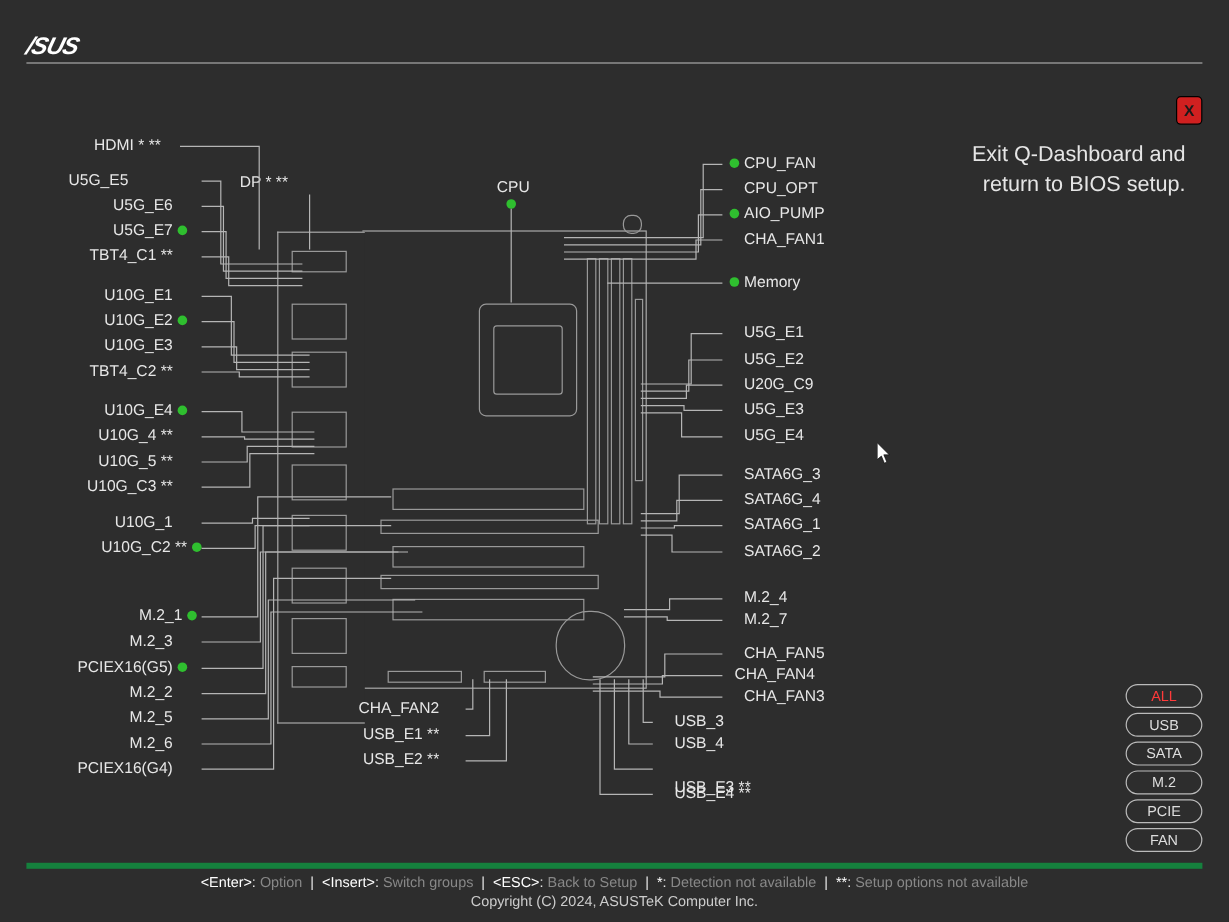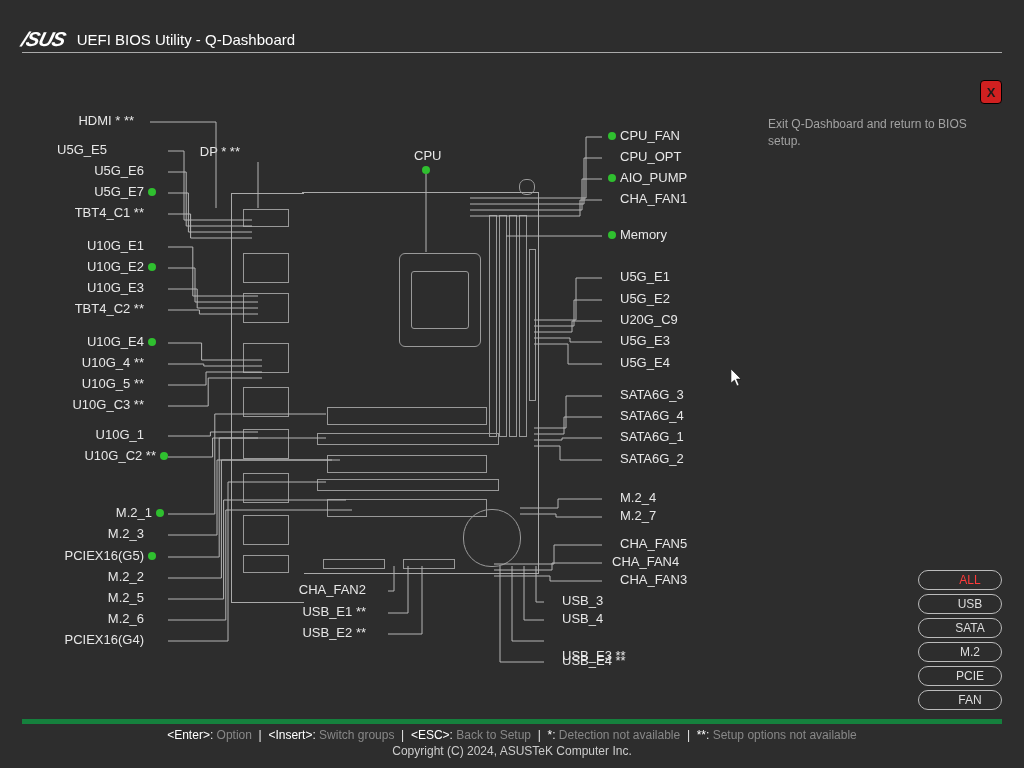--- a/index.html
+++ b/index.html
@@ -45,23 +45,24 @@
     display: flex;
     align-items: center;
     justify-content: center;
     font-weight: bold;
     cursor: pointer;
   }
   .side-msg {
     position: absolute;
     left: 768px; top: 116px;
     width: 220px;
-    font-size: 12px;
+    font-size: 18px;
     line-height: 1.4;
-    color: #a3a3a3;
+    color: #e5e5e5;
+    text-align: right;
   }
   .cursor {
     position: absolute;
     left: 731px; top: 369px;
     width: 12px; height: 18px;
     pointer-events: none;
     z-index: 500;
   }
   .filter-panel {
     position: absolute;
@@ -75,21 +76,20 @@
     width: 62px;
     height: 18px;
     border: 1px solid #bbb;
     border-radius: 10px;
     text-align: center;
     font-size: 12px;
     line-height: 18px;
     color: #ddd;
     cursor: pointer;
     background: transparent;
-    padding-left: 20px;
   }
   .filter-btn.active { color: #ff3a3a; }
   .footer {
     position: absolute;
     left: 22px; right: 22px; bottom: 10px;
     text-align: center;
     font-size: 12px;
   }
   .footer-line1 { border-top: 5px solid #15803d; padding-top: 4px; white-space: nowrap; }
   .footer-line1 .key { color: #fff; }
@@ -157,21 +157,20 @@
   .no-dot .dot { visibility: hidden; }
   
   svg.leads { position:absolute; left:0; top:0; width:1024px; height:768px; pointer-events:none; }
   svg.leads path { stroke:#b5b5b5; stroke-width:1; fill:none; }
 </style>
 </head>
 <body>
 
 <div class="header">
   <span class="logo">/SUS</span>
-  <span class="title">UEFI BIOS Utility - Q-Dashboard</span>
 </div>
 
 <div class="close-btn">X</div>
 
 <div class="side-msg">Exit Q-Dashboard and return to BIOS setup.</div>
 
 <svg class="cursor" viewBox="0 0 12 18">
   <path d="M0 0 L0 14 L3.5 11 L6 17 L8 16 L5.5 10 L10 10 Z" fill="#fff" stroke="#000" stroke-width="0.5"></path>
 </svg>
 

